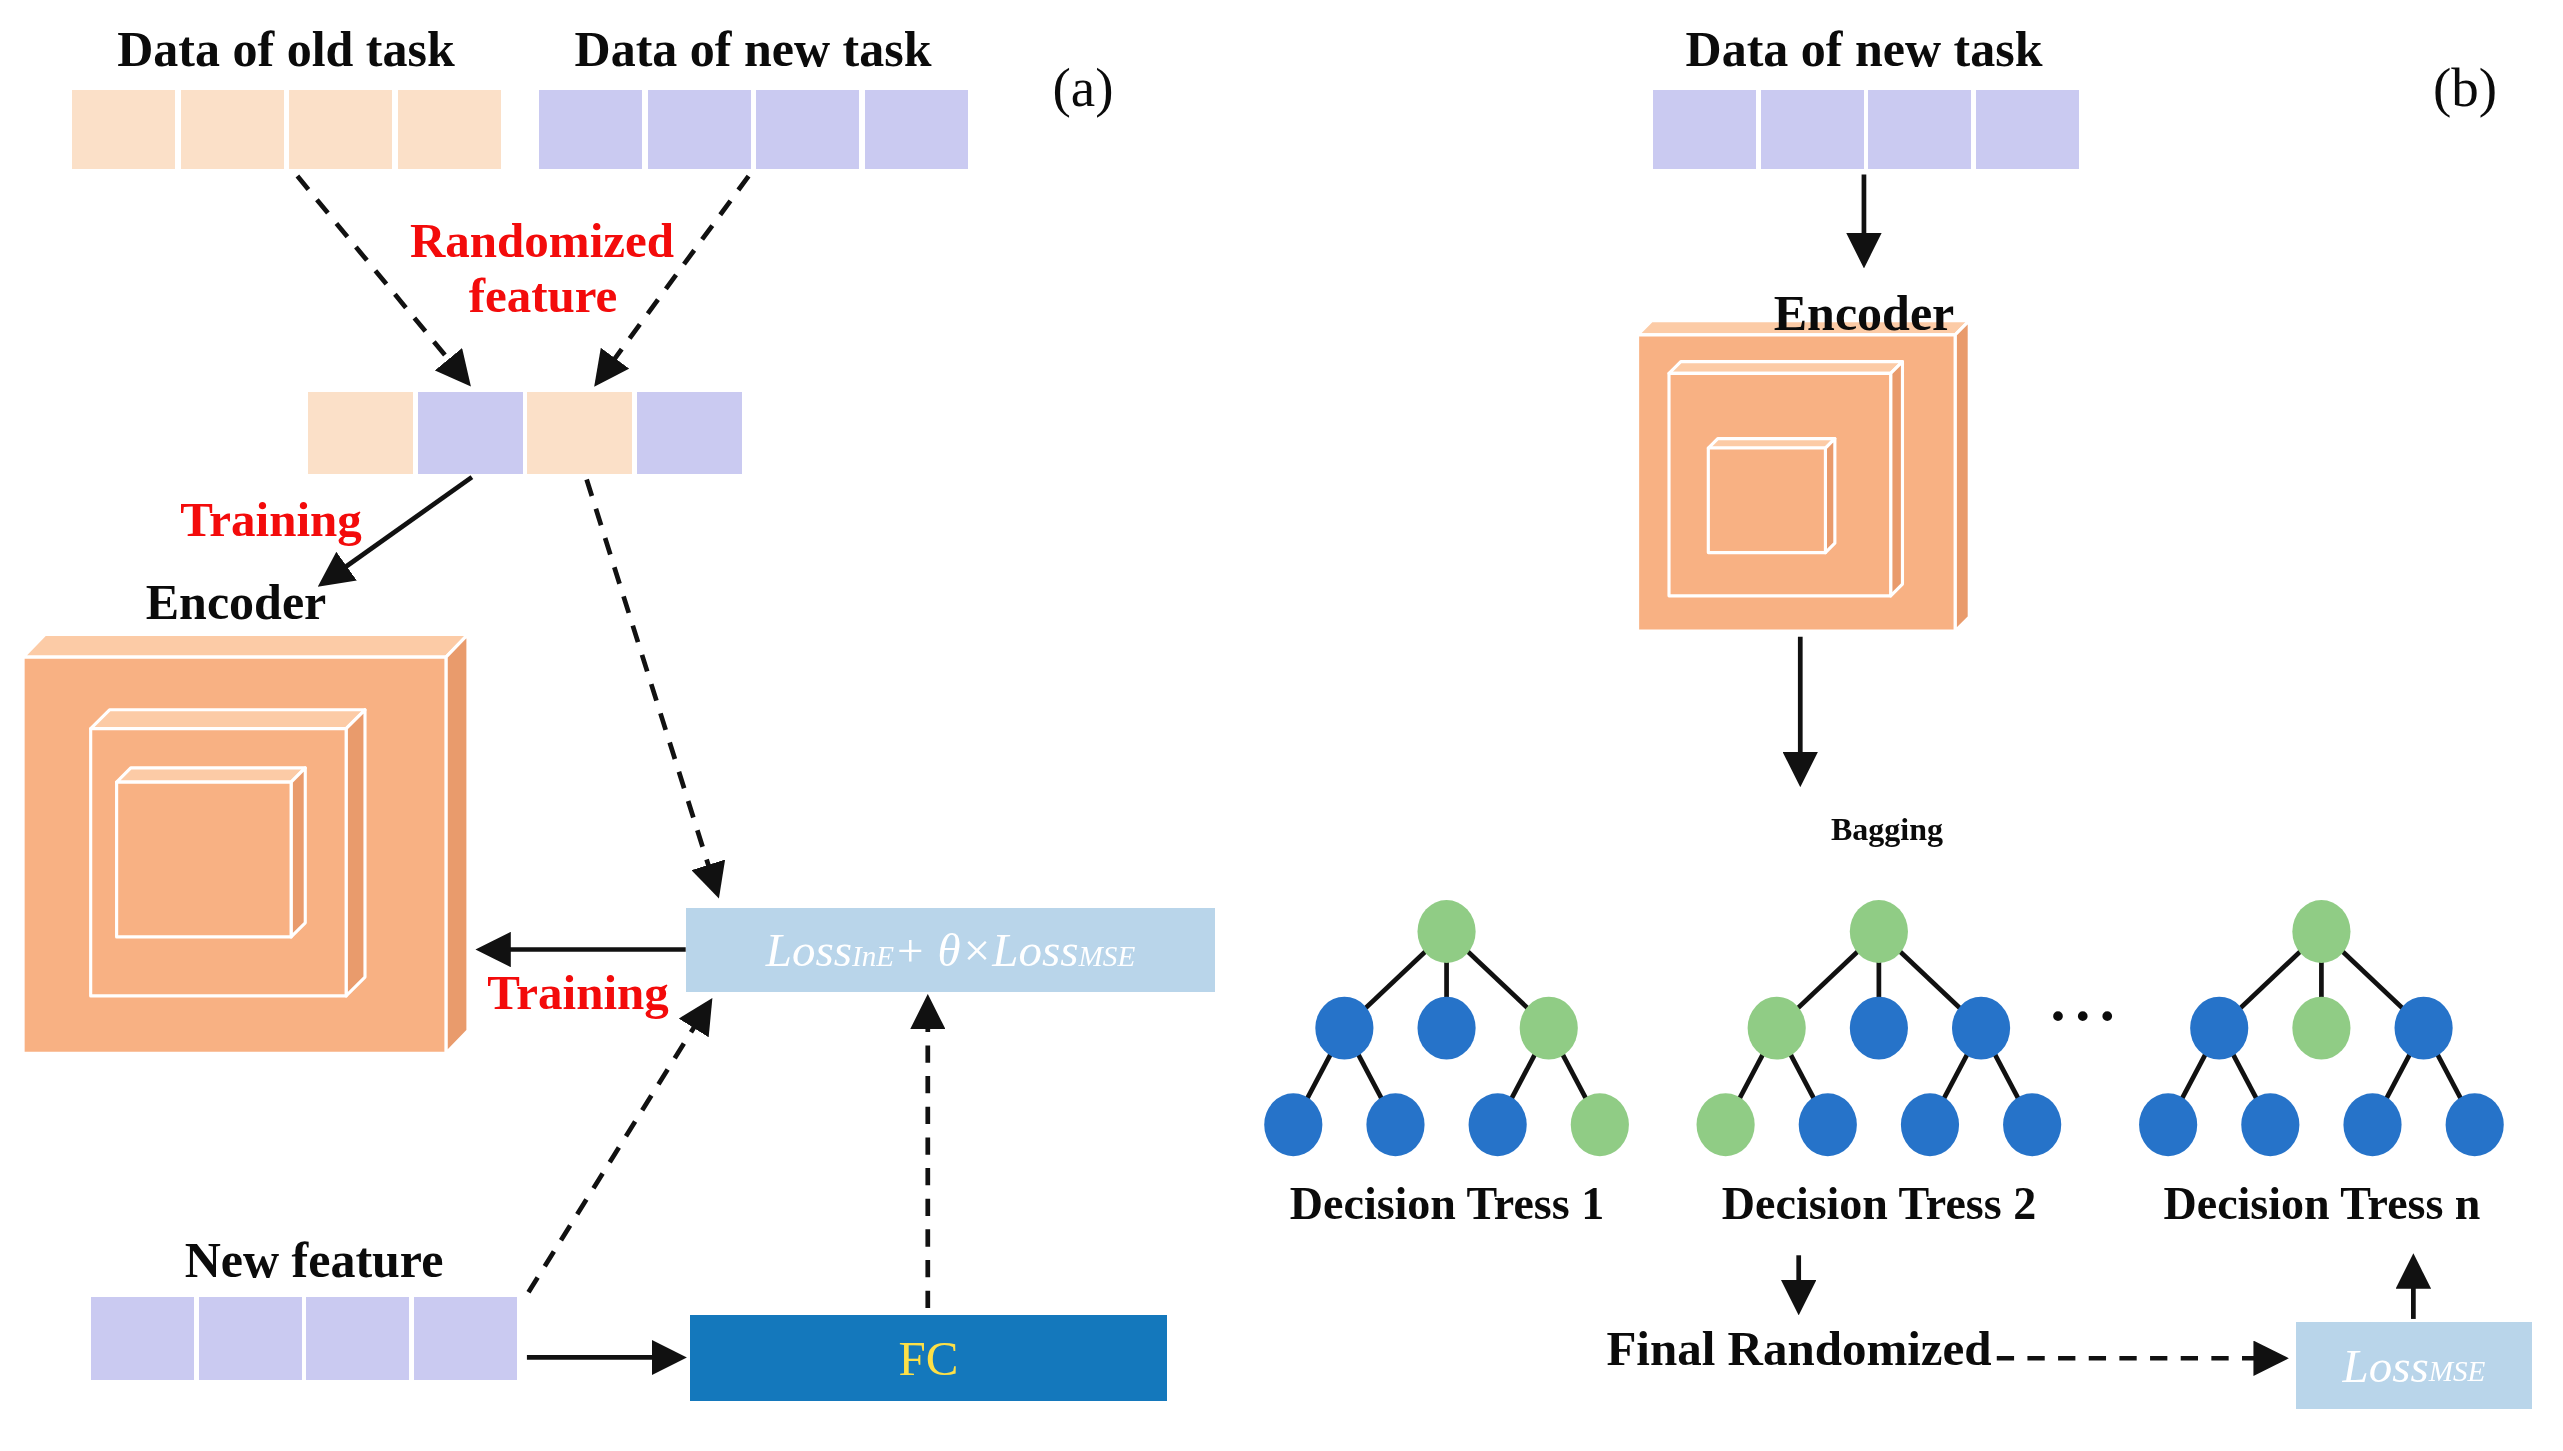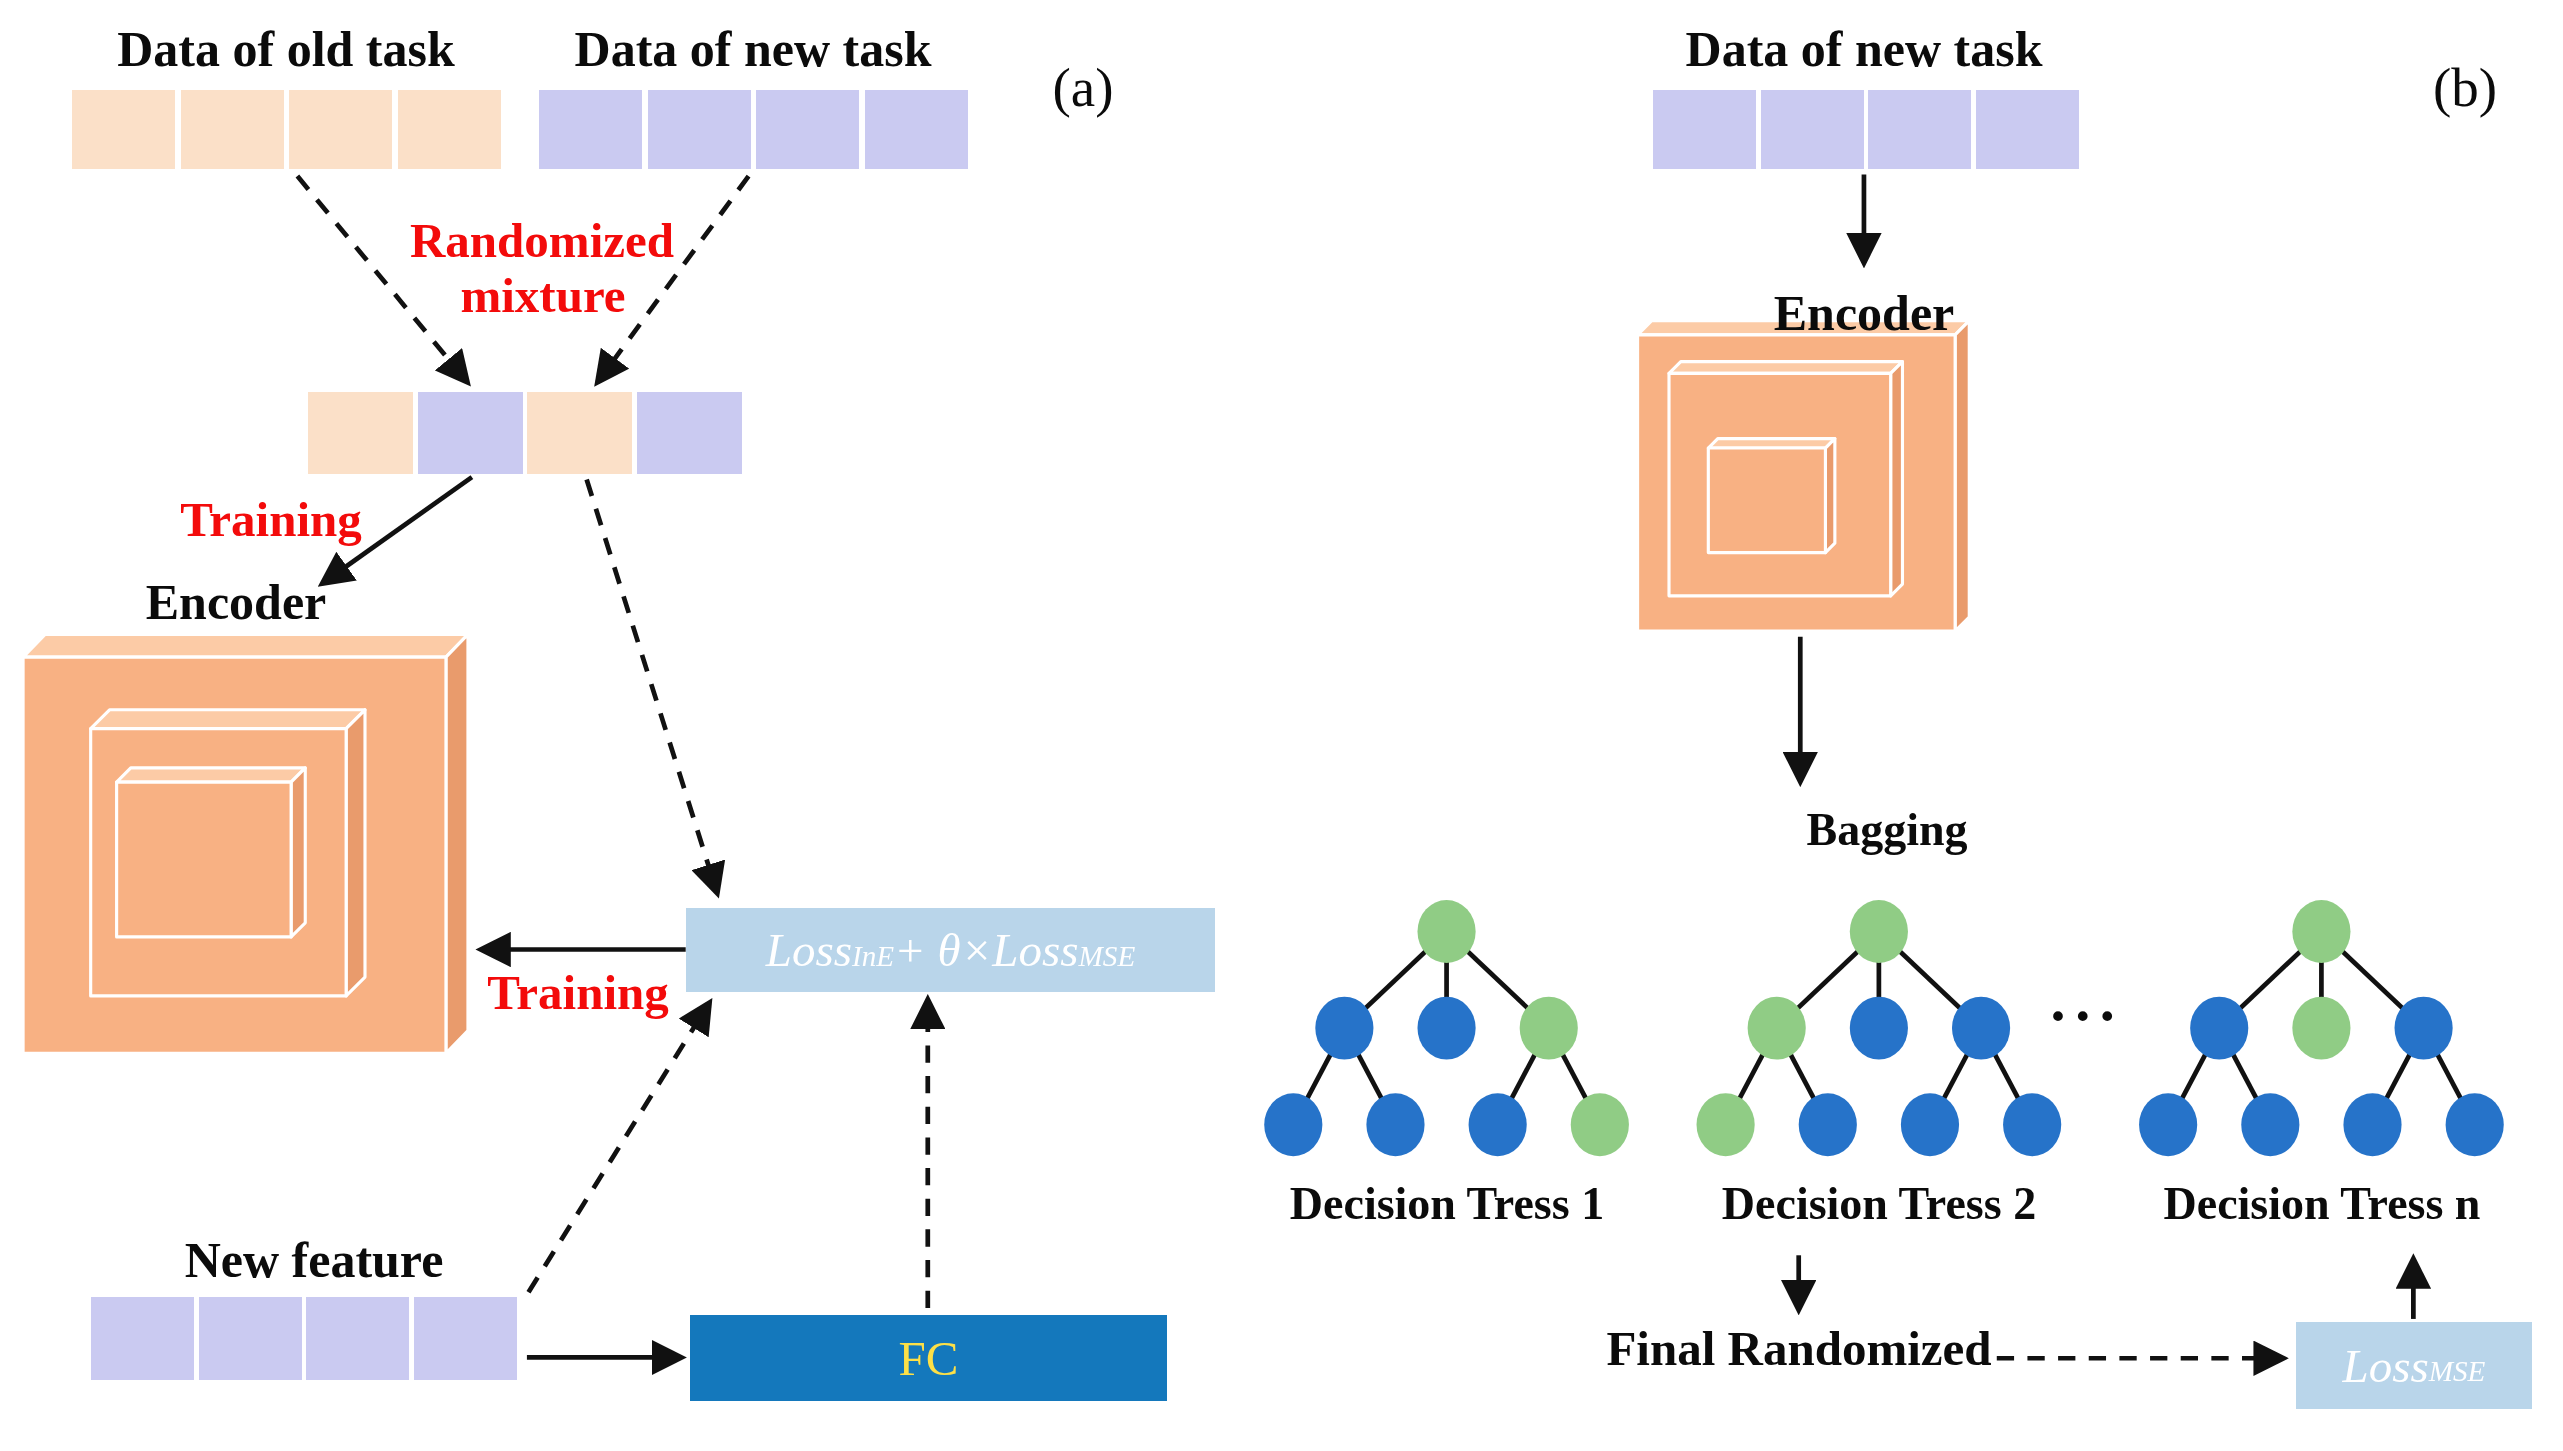--- a/index.html
+++ b/index.html
@@ -6,21 +6,21 @@
   body{width:2563px;height:1451px;position:relative;overflow:hidden;
        font-family:"Liberation Serif", "DejaVu Serif", serif;color:var(--c-text,#0b0b0b);}
   #app{position:absolute;inset:0;width:2563px;height:1250px;}
   #scene{position:absolute;left:0;top:0;width:2563px;height:1451px;}
 
   .lbl{position:absolute;transform:translate(-50%,-50%);white-space:nowrap;
        font-weight:bold;font-size:50px;line-height:1.05;text-align:center;}
   .lbl.red{color:var(--c-red_label,#f30b0b);font-size:49px;}
   .lbl.panel-letter{font-weight:normal;font-size:55px;}
   .lbl.tree-label{font-size:46px;text-align:center;}
-  .lbl.bagging-title{font-size:46px;}
+  .lbl.bagging-title{font-size:32px;}
   .lbl.ellipsis{font-size:60px;letter-spacing:4.7px;}
 
   .row{position:absolute;display:flex;}
   .cell{box-sizing:border-box;}
 
   .bigbox{position:absolute;display:flex;align-items:center;justify-content:center;}
   .loss-box{background:var(--c-loss_box,#b9d5ea);color:#ffffff;
             font-style:italic;font-size:47px;justify-content:center;}
   .fc-box{background:var(--c-fc_box,#1478bc);color:#fde047;font-size:49px;}
   .formula sub, .loss-box sub{font-size:0.62em;font-style:italic;line-height:1;
@@ -148,21 +148,21 @@
   <div class="row" style="left:539px;top:90px;gap:5.5px">
       <div class="cell" style="width: 103px; height: 79px; background: rgb(202, 202, 241);"></div>
       <div class="cell" style="width: 103px; height: 79px; background: rgb(202, 202, 241);"></div>
       <div class="cell" style="width: 103px; height: 79px; background: rgb(202, 202, 241);"></div>
       <div class="cell" style="width: 103px; height: 79px; background: rgb(202, 202, 241);"></div>
     </div>
 
   <div class="lbl panel-letter" style="left:1083px;top:88px">(a)</div>
 
   <div class="lbl red" style="left:542px;top:241px">Randomized</div>
-  <div class="lbl red" style="left:543px;top:296px">mixture</div>
+  <div class="lbl red" style="left:543px;top:296px">feature</div>
 
   <div class="row" style="left:308px;top:392px;gap:4.7px">
       <div class="cell" style="width: 105px; height: 82px; background: rgb(251, 224, 200);"></div>
       <div class="cell" style="width: 105px; height: 82px; background: rgb(202, 202, 241);"></div>
       <div class="cell" style="width: 105px; height: 82px; background: rgb(251, 224, 200);"></div>
       <div class="cell" style="width: 105px; height: 82px; background: rgb(202, 202, 241);"></div>
     </div>
 
   <div class="lbl red" style="left:271px;top:520px">Training</div>
   <div class="lbl" style="left:236px;top:602px">Encoder</div>

